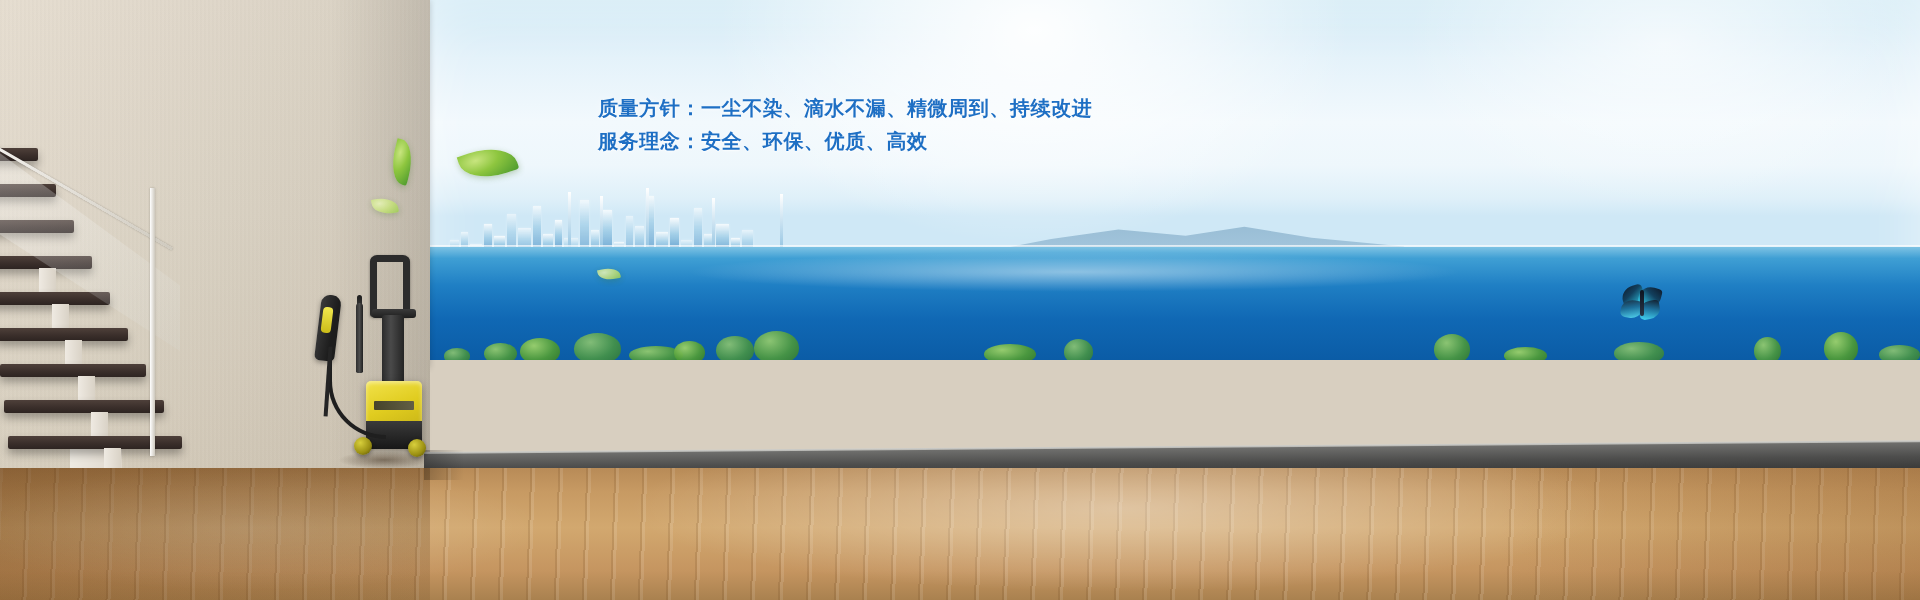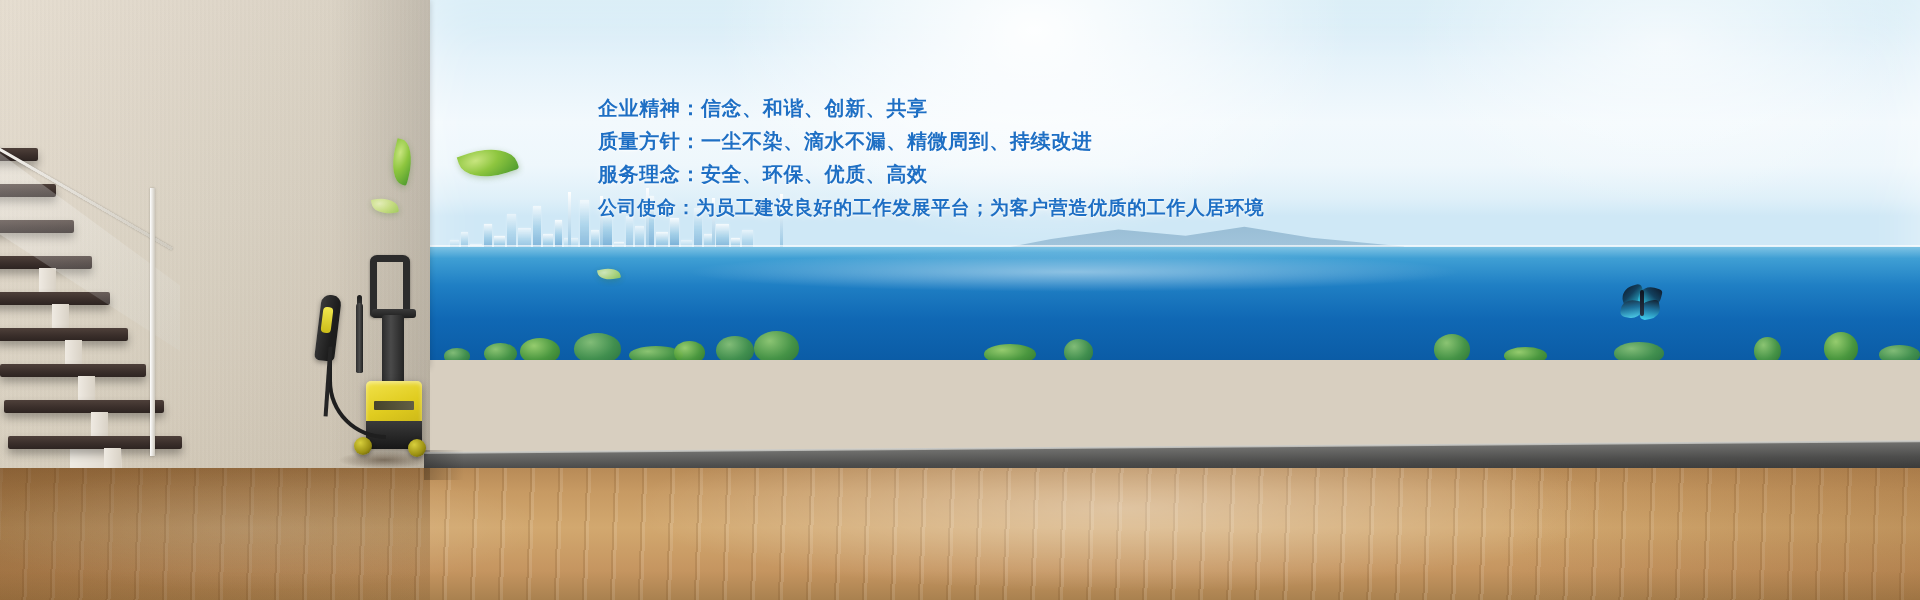--- a/index.html
+++ b/index.html
@@ -434,19 +434,17 @@
       <div class="w-lance-tip"></div>
       <div class="w-lance"></div>
       <div class="w-gun"></div>
       <div class="w-trigger"></div>
       <div class="w-hose"></div>
       <div class="w-hose2"></div>
     </div>
   </div>
 
   <div class="mission">
-    <div class="mission-line l1">企业精神：信念、和谐、创新、共享</div>
     <div class="mission-line l3">质量方针：一尘不染、滴水不漏、精微周到、持续改进</div>
     <div class="mission-line l2">服务理念：安全、环保、优质、高效</div>
-    <div class="mission-line l4">公司使命：为员工建设良好的工作发展平台；为客户营造优质的工作人居环境</div>
   </div>
 
 </div>
 
 </body></html>

